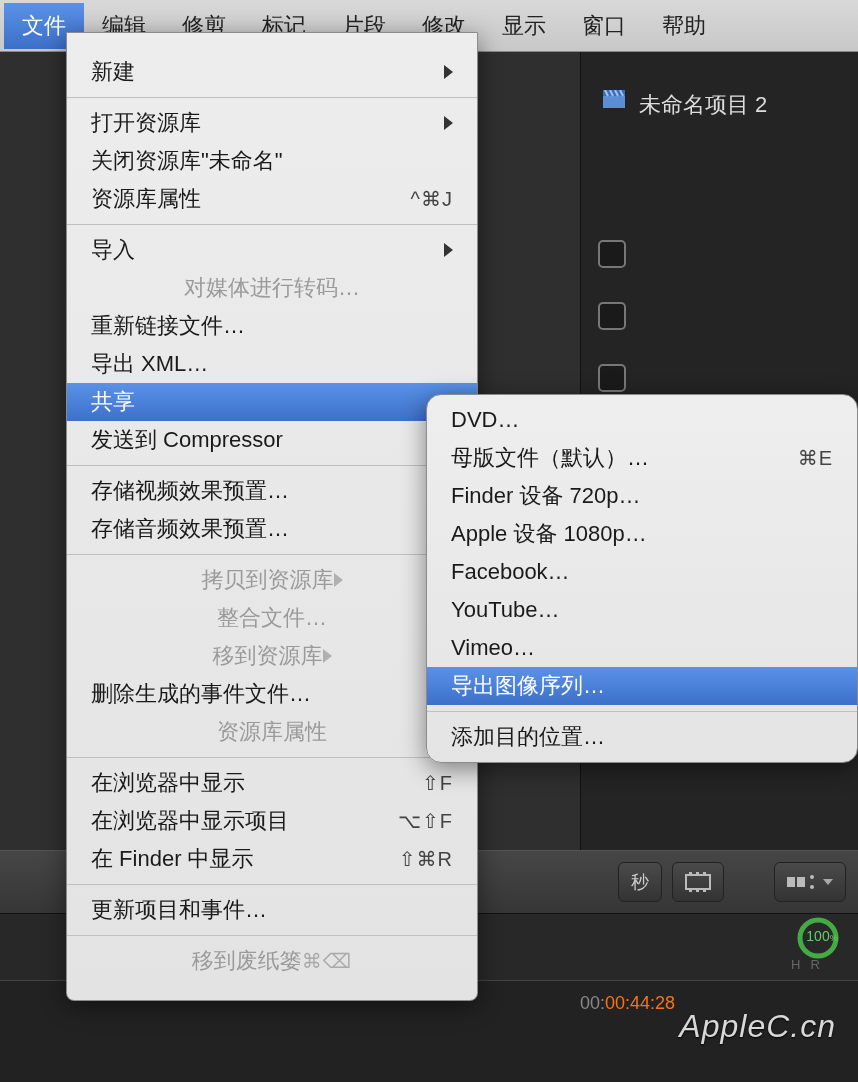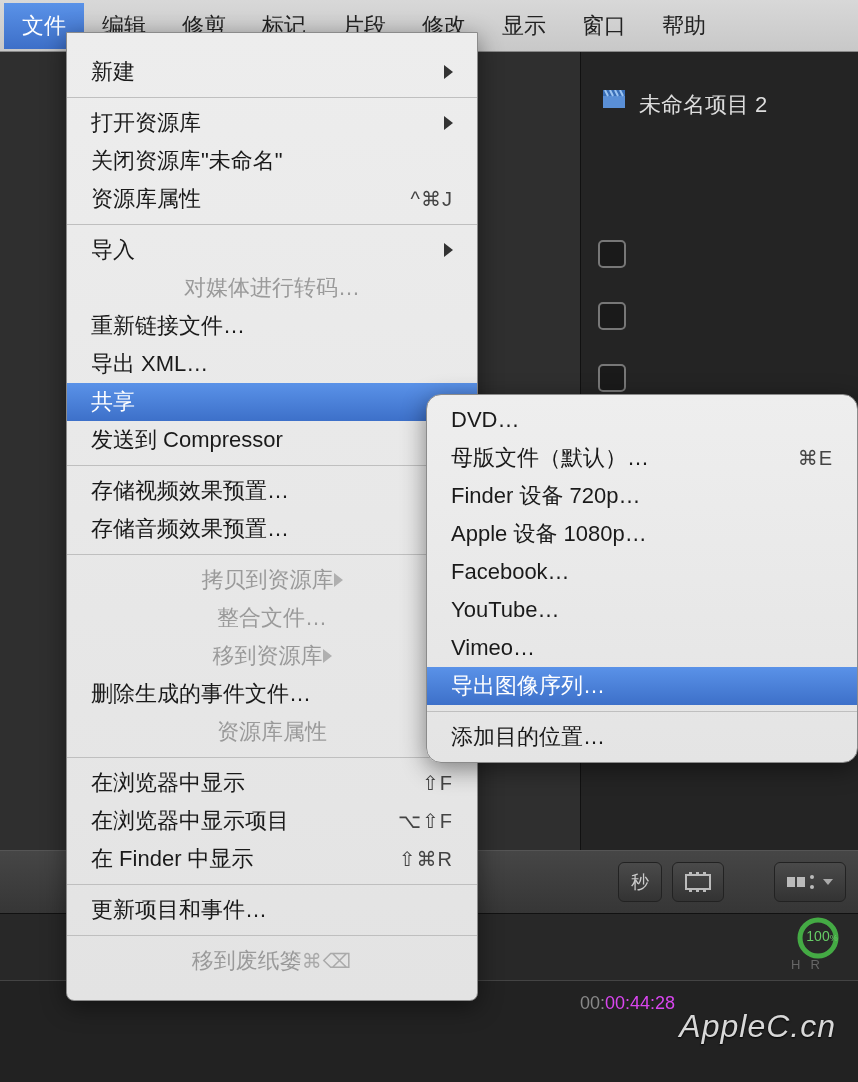--- a/index.html
+++ b/index.html
@@ -28,21 +28,21 @@
 .dropdown-caret { width: 0; height: 0; border-left: 5px solid transparent; border-right: 5px solid transparent; border-top: 6px solid #aaa; }
 
 .cursor-arrow { width: 16px; height: 20px; }
 
 .progress-widget { position: absolute; right: 10px; top: 868px; width: 60px; height: 60px; display: flex; flex-direction: column; align-items: center; justify-content: center; }
 .progress-ring { width: 44px; height: 44px; }
 .progress-text { position: absolute; color: #6c6; font-size: 14px; top: 20px; margin-left: 8px; }
 
 .timeline { position: absolute; left: 0; right: 0; top: 940px; height: 142px; background: #222; border-top: 1px solid #444; }
 .timecode { position: absolute; left: 580px; top: 12px; color: #888; font-size: 18px; }
-.timecode .sel { color: #d946ef; }
+.timecode .sel { color: #f97316; }
 
 .watermark { position: absolute; right: 22px; top: 968px; color: #d8d8d8; font-size: 32px; font-style: italic; letter-spacing: 1px; text-shadow: 0 1px 2px #000; }
 
 .dropdown-menu { position: absolute; top: 32px; left: 18px; width: 412px; background: linear-gradient(#ededed, #e3e3e3); border: 1px solid #8b8b8b; border-radius: 0 0 8px 8px; box-shadow: 0 6px 24px rgba(0,0,0,0.45); z-index: 200; padding: 20px 0; margin-left: 48px; }
 .menu-item { height: 38px; padding: 0 24px; display: flex; align-items: center; justify-content: space-between; font-size: 22px; color: #1a1a1a; cursor: default; }
 .menu-item.disabled { color: #9a9a9a; justify-content: center; }
 .menu-item.highlight { background: linear-gradient(#5a92e8, #3d70c9); color: #fff; }
 .menu-item .shortcut { color: #444; font-size: 20px; letter-spacing: 1px; }
 .menu-item.disabled .shortcut { color: #aaa; }
 .menu-sep { height: 1px; background: #bfbfbf; margin: 6px 0; }

